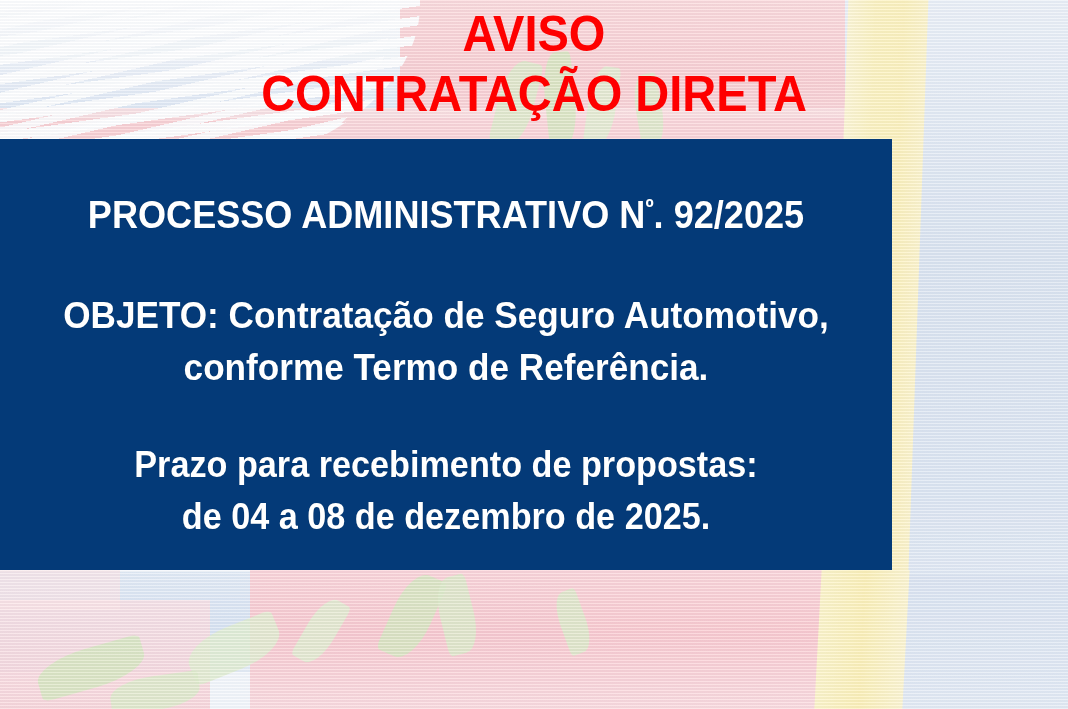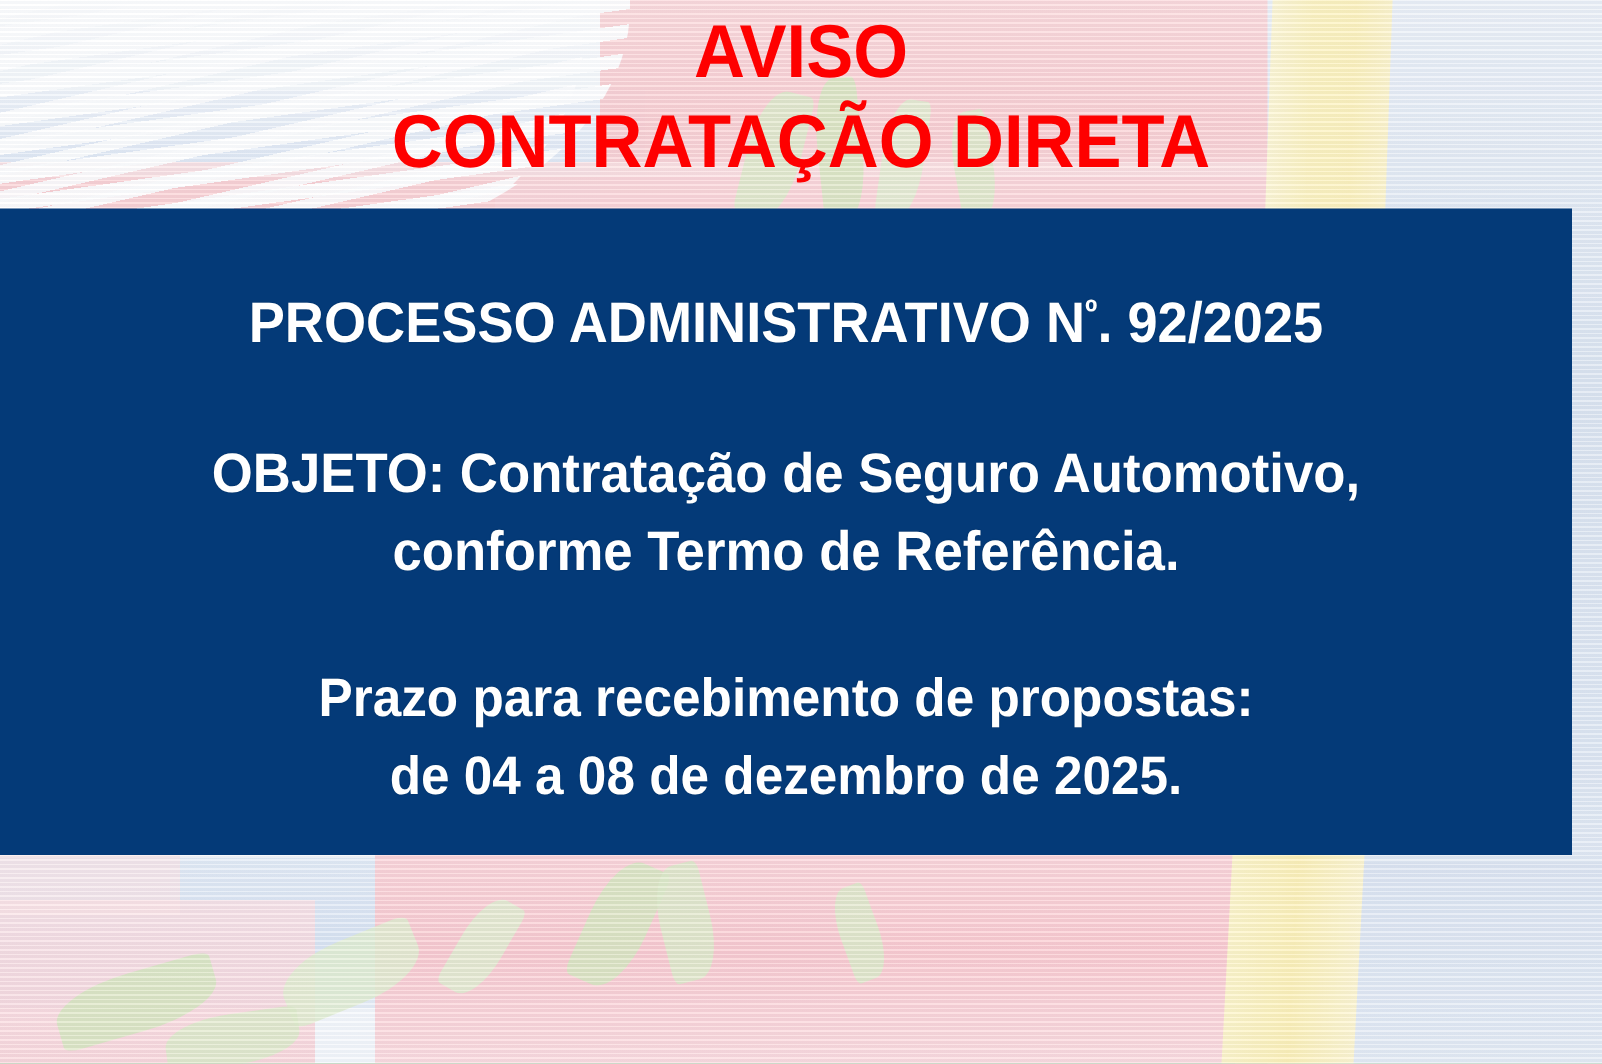--- a/index.html
+++ b/index.html
@@ -6,21 +6,21 @@
   html,body{
     width:1068px; height:709px;
     overflow:hidden;
     background:#ffffff;
     font-family:"Liberation Sans", sans-serif;
   }
   #poster{
     position:relative;
     width:1068px; height:709px;
     overflow:hidden;
-    background:#bef264;
+    background:#e5e5e5;
   }
 
   
   .bg-layer{ position:absolute; inset:0; }
 
   .bg-base{
     background:
       linear-gradient(180deg,#ffffff 0%, #f3f6fa 6%, #eef3f9 40%, #f0f4f9 100%);
   }
   
@@ -141,21 +141,21 @@
     transform:scaleX(.94);
     white-space:nowrap;
   }
   .headline .l1{ display:block; font-size:50px; }
   .headline .l2{ display:block; font-size:50px; }
 
   
   .panel{
     position:absolute;
     left:0; top:139px;
-    width:1048px; height:431px;
+    width:892px; height:431px;
     background:#043a78;
   }
   .panel-inner{
     position:absolute;
     left:0; right:0; top:0;
     text-align:center;
     color:#ffffff;
     font-family:"Liberation Sans", sans-serif;
     font-weight:700;
     transform:scaleX(.95);

